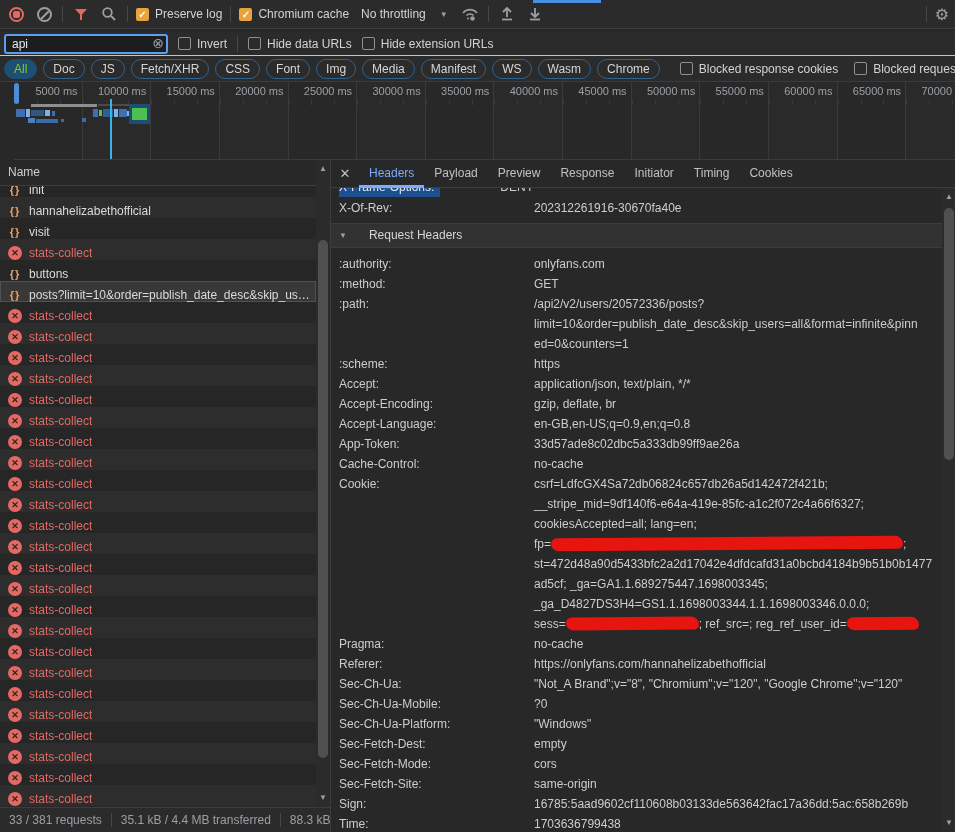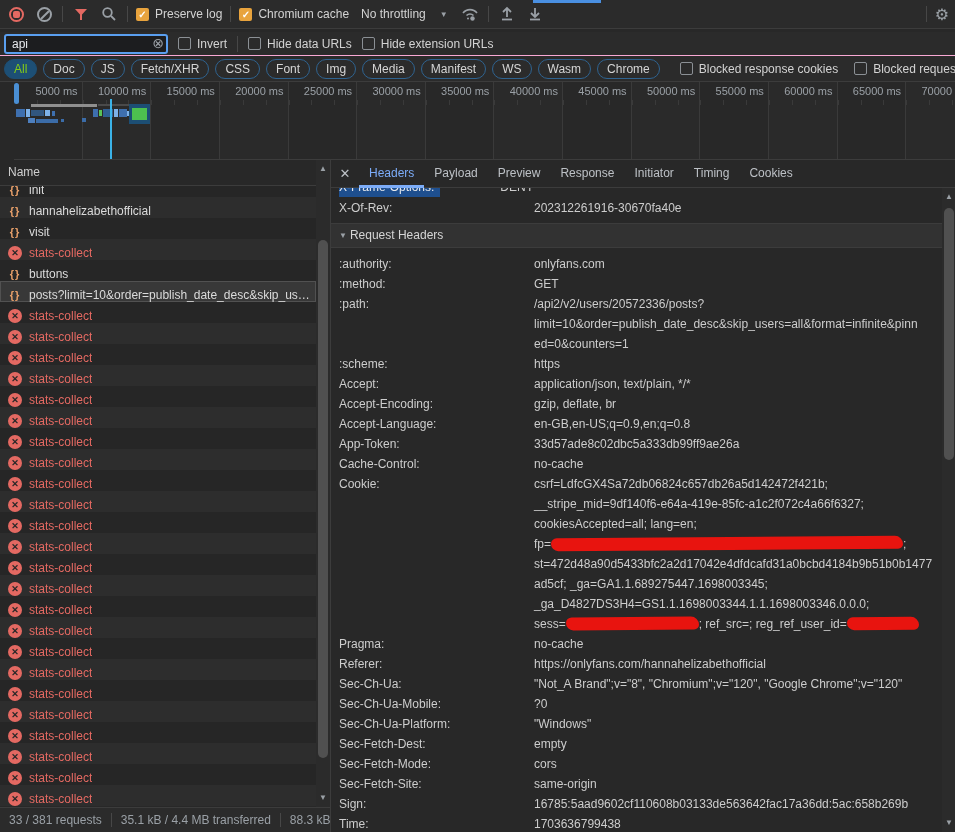--- a/index.html
+++ b/index.html
@@ -90,21 +90,21 @@
   .tab.active { color:#7cacf8; box-shadow:inset 0 -3px 0 #7cacf8; }
   .detail { position:absolute; left:0; top:28px; width:611px; height:644px; overflow:hidden; }
   .clip-row { height:10px; overflow:hidden; }
   .clip-row .hrow { margin-top:-11px; }
   .hrow { display:flex; padding-left:8px; line-height:20px; }
   .hname { width:195px; flex:none; color:#cdcdcd; white-space:nowrap; }
   .hname.hl { background:#1e4f8f; color:#e8eaed; align-self:flex-start; width:auto; padding-right:6px; margin-right:60px; }
   .hval { flex:1; color:#cdcdcd; }
   .hval .line { height:20px; white-space:nowrap; }
   .sect-divider { border-top:1px solid #3c3c3c; margin-top:5px; }
-  .sect-header { height:24px; background:#323232; border-bottom:1px solid #3c3c3c; line-height:23px; padding-left:8px; color:#d5d5d5; display:flex; align-items:flex-start; gap:3px; cursor:pointer; }
+  .sect-header { height:24px; background:#323232; border-bottom:1px solid #3c3c3c; line-height:23px; padding-left:8px; color:#d5d5d5; display:flex; align-items:flex-start; gap:22px; cursor:pointer; }
   .tri { font-size:8px; color:#9aa0a6; }
   .tri::after { content:"▼"; }
   .hrows { padding-top:6px; }
   .redact { display:inline-block; height:13px; background:#e8140f; border-radius:7px 10px 6px 9px; vertical-align:middle; margin-bottom:2px; transform:rotate(-0.4deg); }
 
   svg { display:block; }
 </style>
 </head>
 <body>
 

